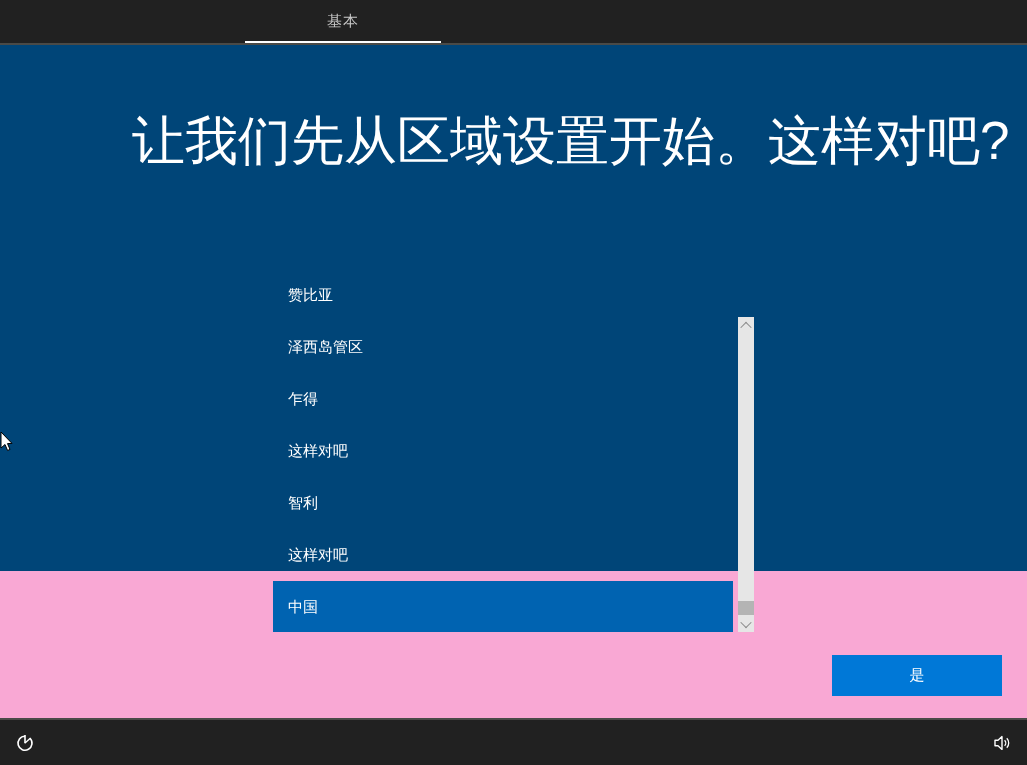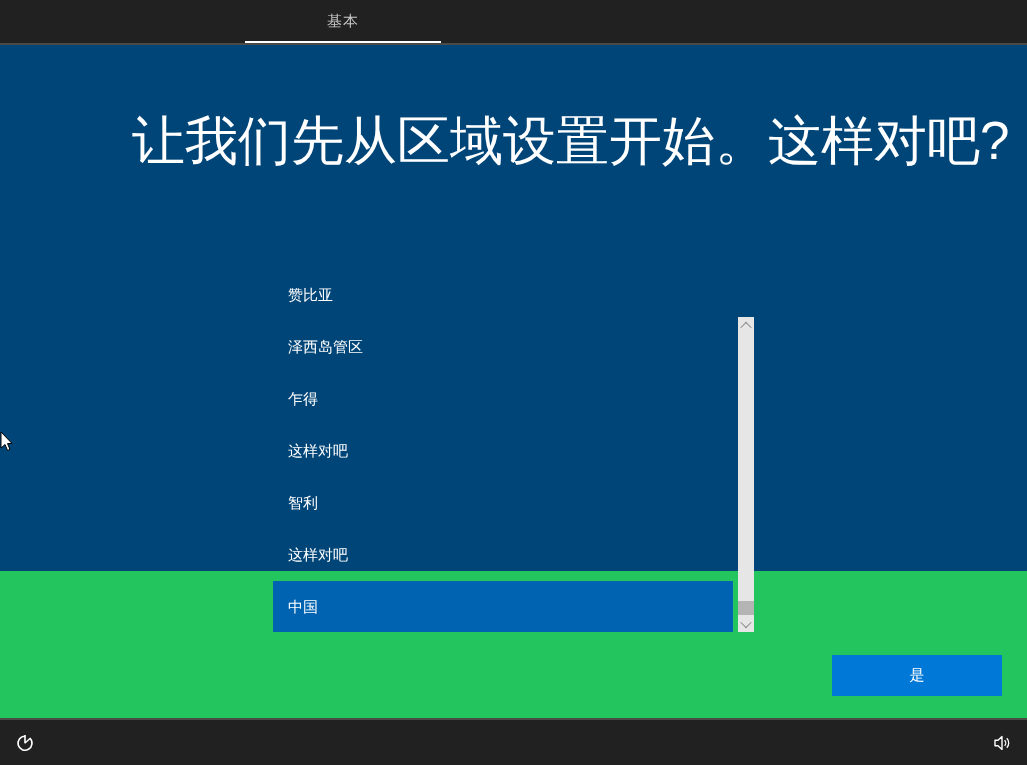--- a/index.html
+++ b/index.html
@@ -10,21 +10,21 @@
   body {
     width: 1027px;
     height: 765px;
     overflow: hidden;
     font-family: "Liberation Sans", "DejaVu Sans", sans-serif;
   }
   #screen {
     position: relative;
     width: 1027px;
     height: 765px;
-    background: #22c55e;
+    background: #f9a8d4;
     overflow: hidden;
   }
 
   
   #topbar {
     position: absolute;
     left: 0; top: 0;
     width: 1027px;
     height: 43px;
     background: #212121;

